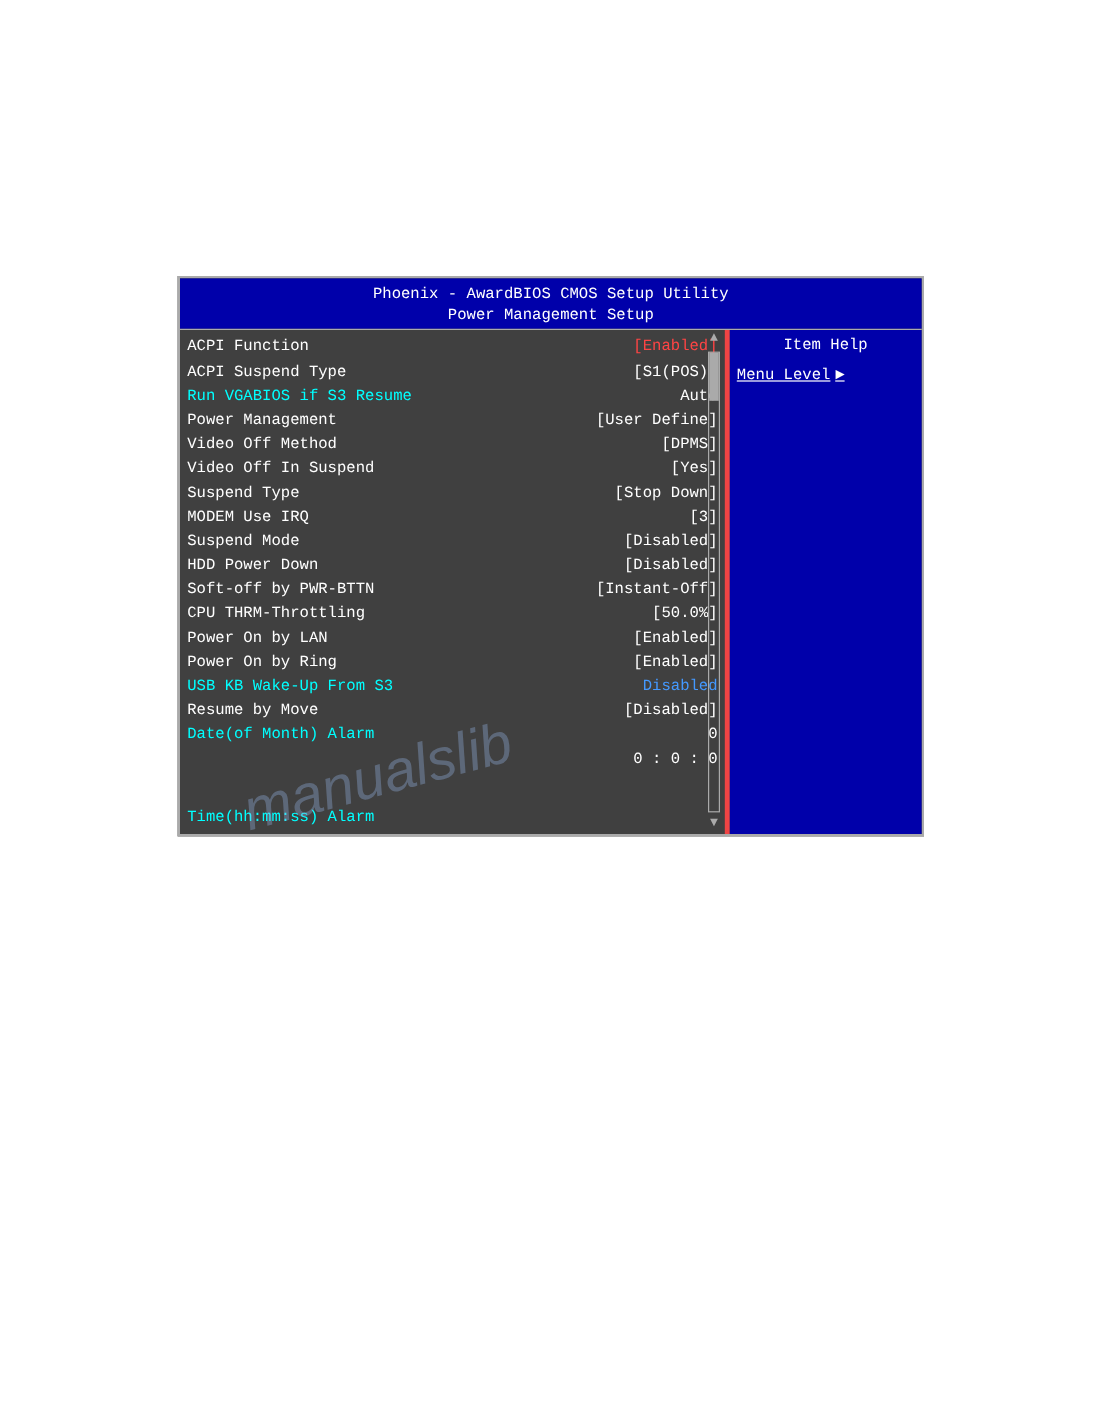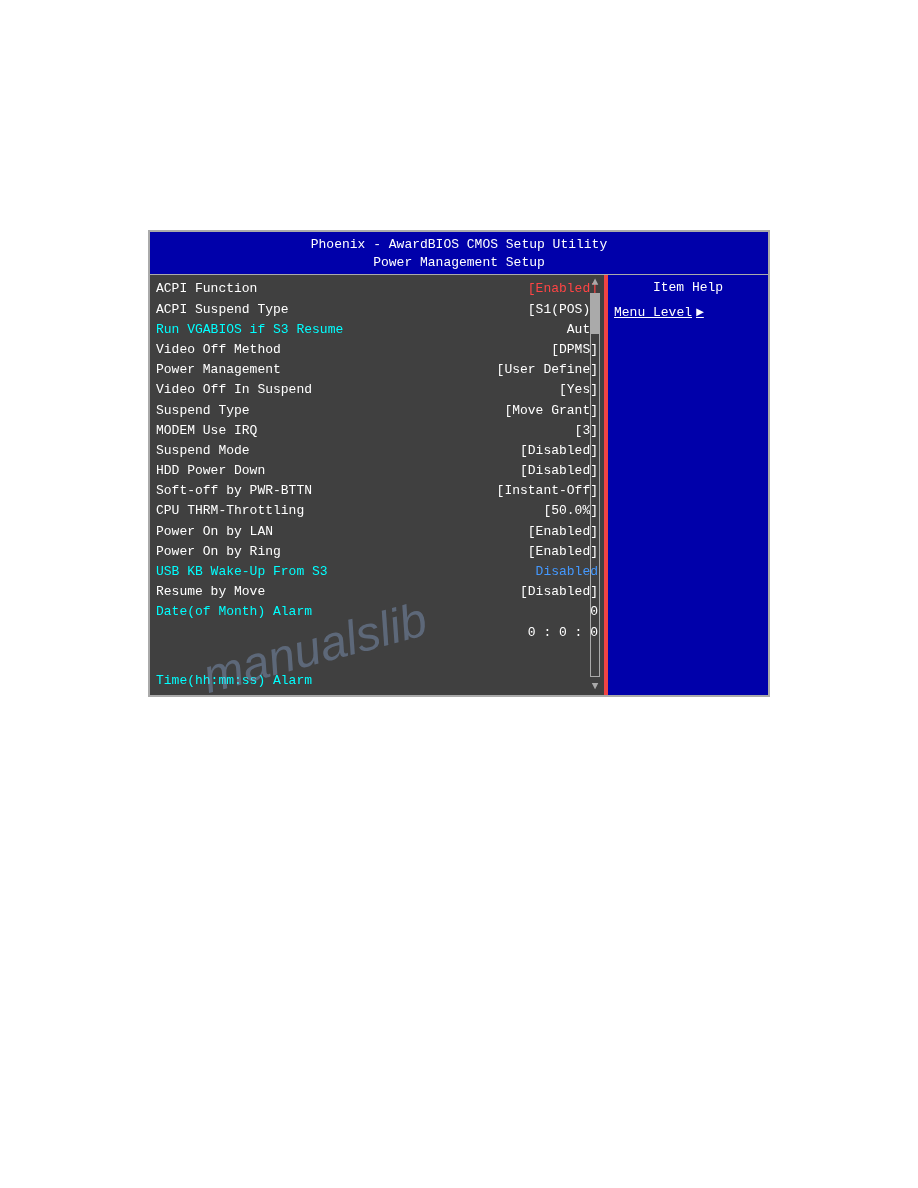--- a/index.html
+++ b/index.html
@@ -169,34 +169,34 @@
           </div>
           <div class="bios-row">
             <span class="label" style="color: rgb(255, 255, 255);">ACPI Suspend Type</span>
             <span class="value" style="color: rgb(255, 255, 255);">[S1(POS)]</span>
           </div>
           <div class="bios-row">
             <span class="label" style="color: rgb(0, 255, 255);">Run VGABIOS if S3 Resume</span>
             <span class="value" style="color: rgb(255, 255, 255);">Auto</span>
           </div>
           <div class="bios-row">
+            <span class="label" style="color: rgb(255, 255, 255);">Power Management</span>
+            <span class="value" style="color: rgb(255, 255, 255);">[User Define]</span>
+          </div>
+          <div class="bios-row">
             <span class="label" style="color: rgb(255, 255, 255);">Video Off Method</span>
             <span class="value" style="color: rgb(255, 255, 255);">[DPMS]</span>
           </div>
           <div class="bios-row">
-            <span class="label" style="color: rgb(255, 255, 255);">Power Management</span>
-            <span class="value" style="color: rgb(255, 255, 255);">[User Define]</span>
-          </div>
-          <div class="bios-row">
             <span class="label" style="color: rgb(255, 255, 255);">Video Off In Suspend</span>
             <span class="value" style="color: rgb(255, 255, 255);">[Yes]</span>
           </div>
           <div class="bios-row">
             <span class="label" style="color: rgb(255, 255, 255);">Suspend Type</span>
-            <span class="value" style="color: rgb(255, 255, 255);">[Move Grant]</span>
+            <span class="value" style="color: rgb(255, 255, 255);">[Stop Down]</span>
           </div>
           <div class="bios-row">
             <span class="label" style="color: rgb(255, 255, 255);">MODEM Use IRQ</span>
             <span class="value" style="color: rgb(255, 255, 255);">[3]</span>
           </div>
           <div class="bios-row">
             <span class="label" style="color: rgb(255, 255, 255);">Suspend Mode</span>
             <span class="value" style="color: rgb(255, 255, 255);">[Disabled]</span>
           </div>
           <div class="bios-row">

